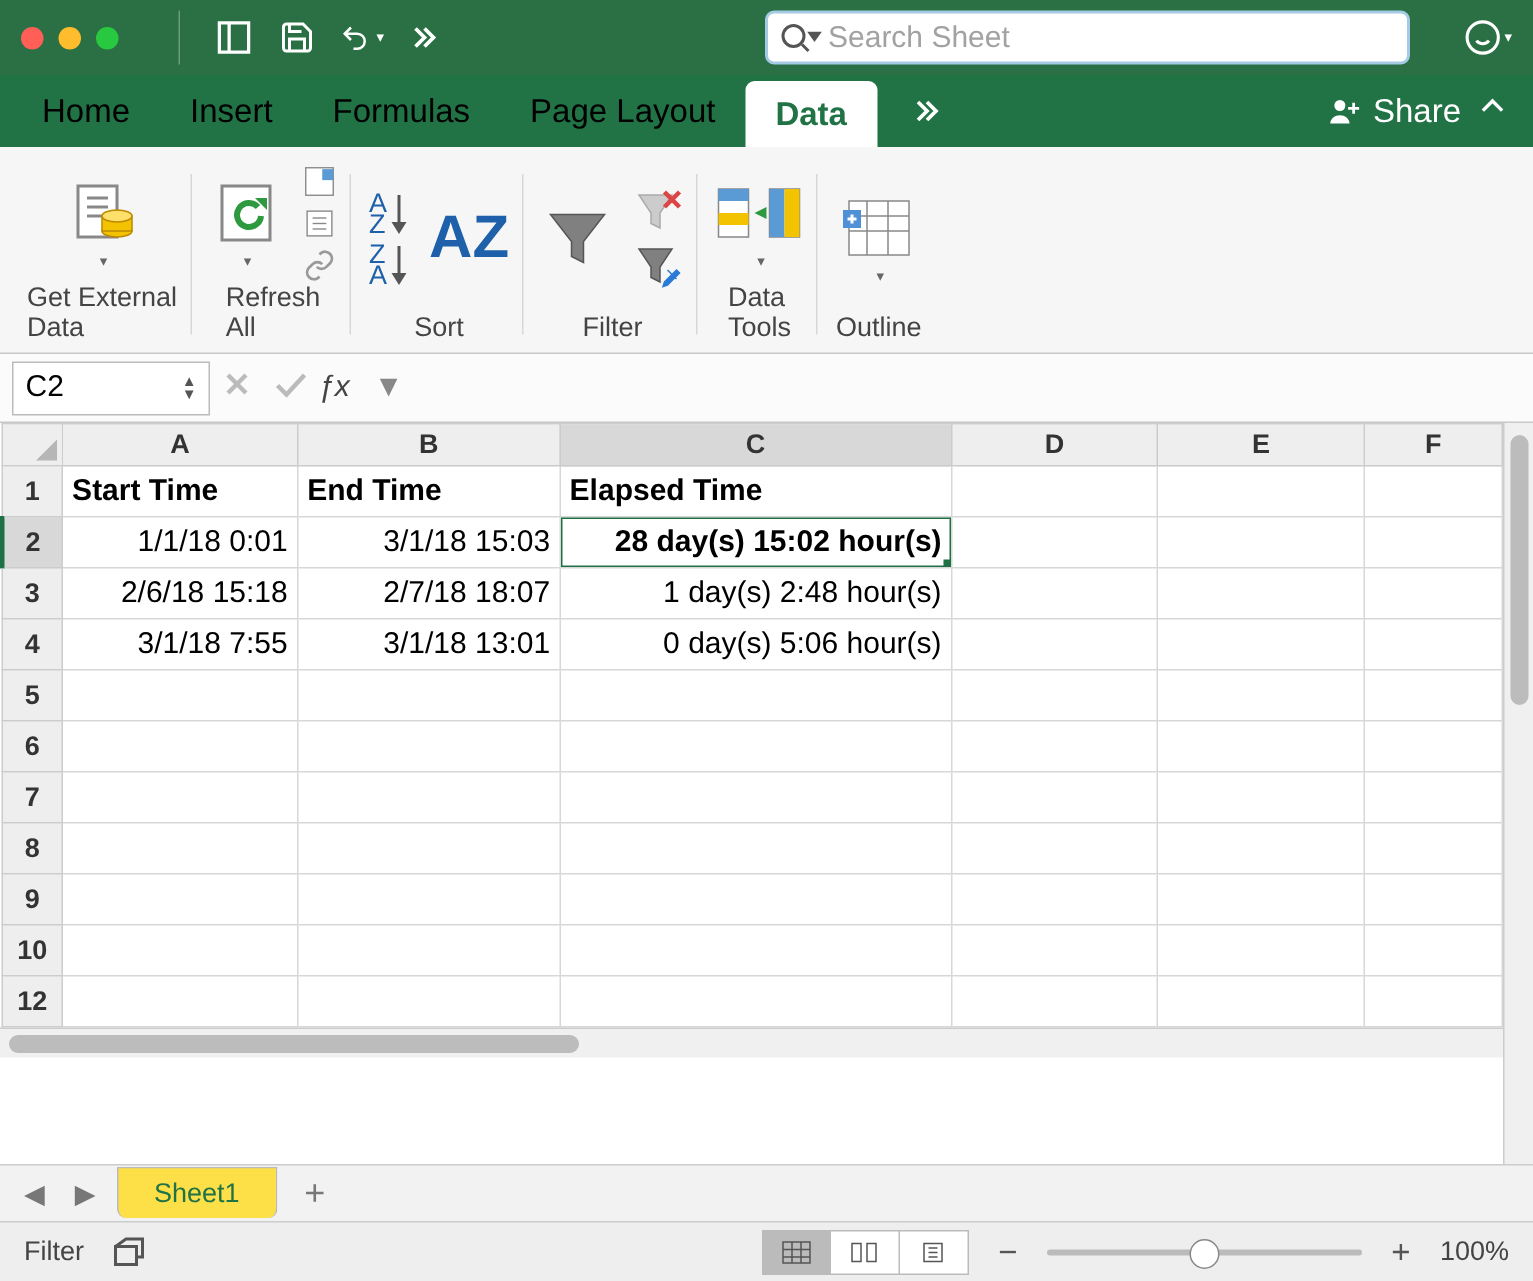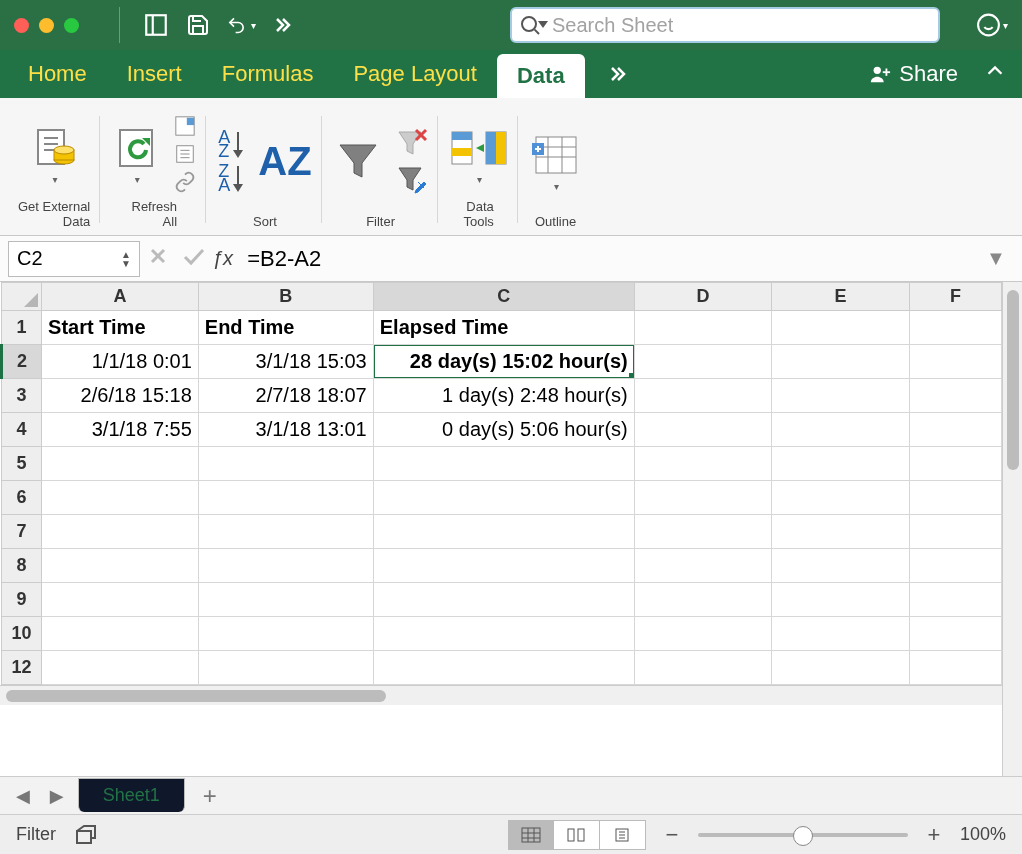--- a/index.html
+++ b/index.html
@@ -38,31 +38,31 @@
 
   
   .tabs {
     background: #217346;
     height: 48px;
     display:flex; align-items:stretch;
     padding:0 0 0 8px;
   }
   .tab {
     padding:0 20px;
-    color:#fde047; font-size:22px; font-weight:400;
+    color:#000000; font-size:22px; font-weight:400;
     display:flex;align-items:center;
     cursor:pointer;
   }
   .tab.active{
     background:#fff; color:#217346; font-weight:600;
     border-radius:6px 6px 0 0;
     margin-top:4px;
   }
   .tabs-more{ color:#fff; padding:0 20px; display:flex;align-items:center; font-size:22px;}
-  .tabs-right{ margin-left:auto; display:flex;align-items:center; gap:26px; padding-right:16px;}
+  .tabs-right{ margin-left:auto; display:flex;align-items:center; gap:10px; padding-right:16px;}
   .share-btn{ color:#fff; font-size:22px; display:flex;align-items:center;gap:8px;}
   .collapse-btn{ color:#fff; font-size:22px;}
 
   
   .ribbon {
     background:#f6f6f6;
     border-bottom:1px solid #c8c8c8;
     height:138px;
     display:flex; align-items:stretch;
     padding:6px 8px 0 8px;
@@ -72,21 +72,21 @@
     display:flex;flex-direction:column;align-items:center;
     padding:4px 10px 2px 10px;
     position:relative;
   }
   .rgroup::after{
     content:""; position:absolute; right:0; top:12px; bottom:12px;
     width:1px; background:#d7d7d7;
   }
   .rgroup:last-child::after{display:none;}
   .rgroup-icons{ flex:1; display:flex;align-items:center;justify-content:center;gap:14px;}
-  .rgroup-label{ font-size:13px; color:#444; text-align:right; line-height:1.1; padding-bottom:4px;}
+  .rgroup-label{ font-size:18px; color:#444; text-align:left; line-height:1.1; padding-bottom:4px;}
   .big-icon-btn{display:flex;flex-direction:column;align-items:center;gap:2px;}
   .small-col{ display:flex;flex-direction:column;gap:6px;}
   .drop-caret{font-size:10px;color:#666;margin-left:2px;}
 
   
   .formula-bar{
     height:46px; background:#fbfbfb;
     border-bottom:1px solid #c8c8c8;
     display:flex; align-items:center;
     padding:0 8px;
@@ -150,21 +150,21 @@
     display:flex;align-items:center;}
   .hscroll-row .thumb{ height:12px; width:380px; background:#bcbcbc; border-radius:6px;margin-left:6px;}
 
   
   .sheet-tabs{
     height:38px; background:#f2f2f2; border-top:1px solid #ccc;
     display:flex;align-items:center; padding:0 10px;gap:8px;
   }
   .sheet-nav{ color:#777; font-size:18px; padding:0 6px;}
   .sheet-tab{
-    background:#0f172a; border:1px solid #bbb; border-bottom:none;
+    background:#fde047; border:1px solid #bbb; border-bottom:none;
     padding:6px 24px; font-size:18px; color:#217346;
     border-radius:0 0 6px 6px;
     transform: translateY(-1px);
   }
   .sheet-add{ font-size:24px; color:#777; padding:0 10px;}
 
   
   .status-bar{
     height:40px; background:#eee; border-top:1px solid #ccc;
     display:flex; align-items:center; padding:0 16px; gap:18px;
@@ -411,21 +411,20 @@
         <line x1="4" y1="4" x2="16" y2="16" stroke="#bbb" stroke-width="3"></line>
         <line x1="16" y1="4" x2="4" y2="16" stroke="#bbb" stroke-width="3"></line>
       </svg>
   </div>
   <div class="fb-btn">
     <svg width="24" height="20" viewBox="0 0 24 20">
         <polyline points="3,11 9,17 21,4" fill="none" stroke="#bbb" stroke-width="3"></polyline>
       </svg>
   </div>
   <div class="fx-label">ƒx</div>
-  <input class="formula-input" value="=B2-A2" style="">
   <div class="fb-btn">▼</div>
 </div>
 
 <div class="grid-area">
   <div style="flex:1;overflow:hidden;display:flex;flex-direction:column;">
     <table class="grid-table">
       <tbody>
           <tr>
         <th class="corner"></th>
         <th class="col-head col-A">A</th>

